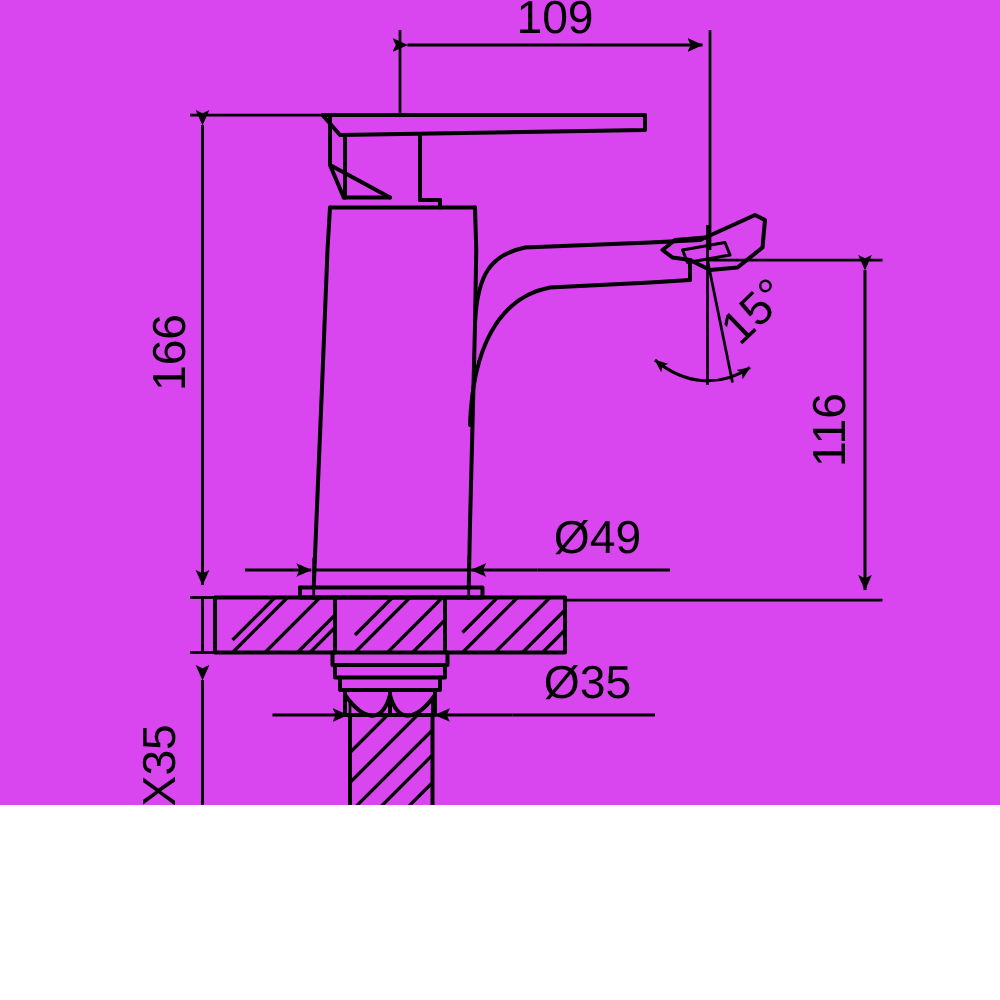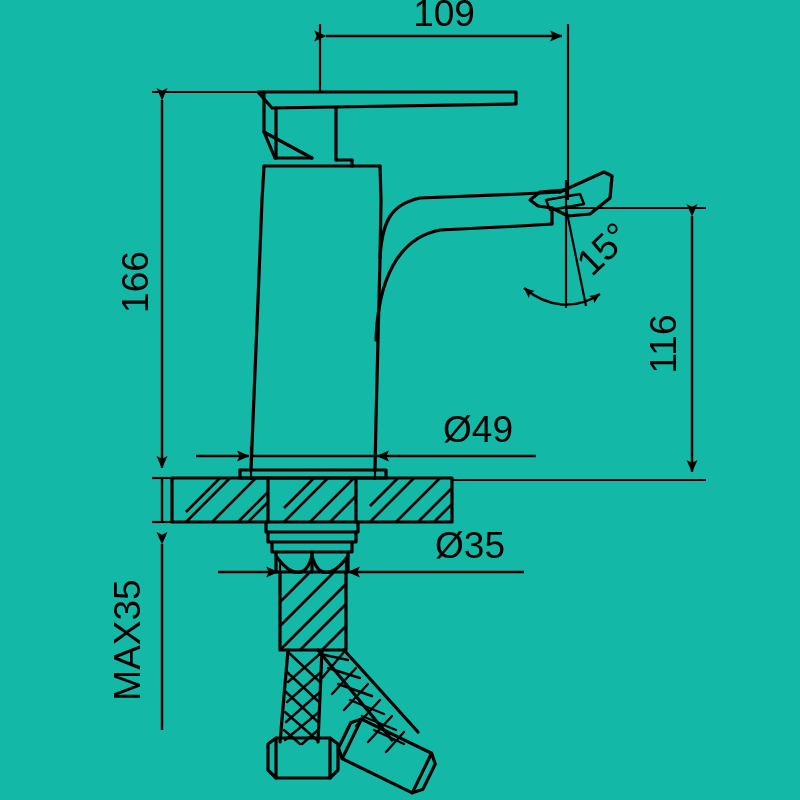--- a/index.html
+++ b/index.html
@@ -6,22 +6,22 @@
     margin: 0;
     padding: 0;
     background: #ffffff;
   }
   body {
     font-family: "Liberation Sans", sans-serif;
   }
   #drawing-root {
     position: relative;
     width: 800px;
-    height: 800px;
-    background: #14b8a6;
+    height: 644px;
+    background: #d946ef;
     overflow: hidden;
   }
   svg.dwg {
     position: absolute;
     left: 0;
     top: 0;
     width: 800px;
     height: 800px;
     display: block;
   }

